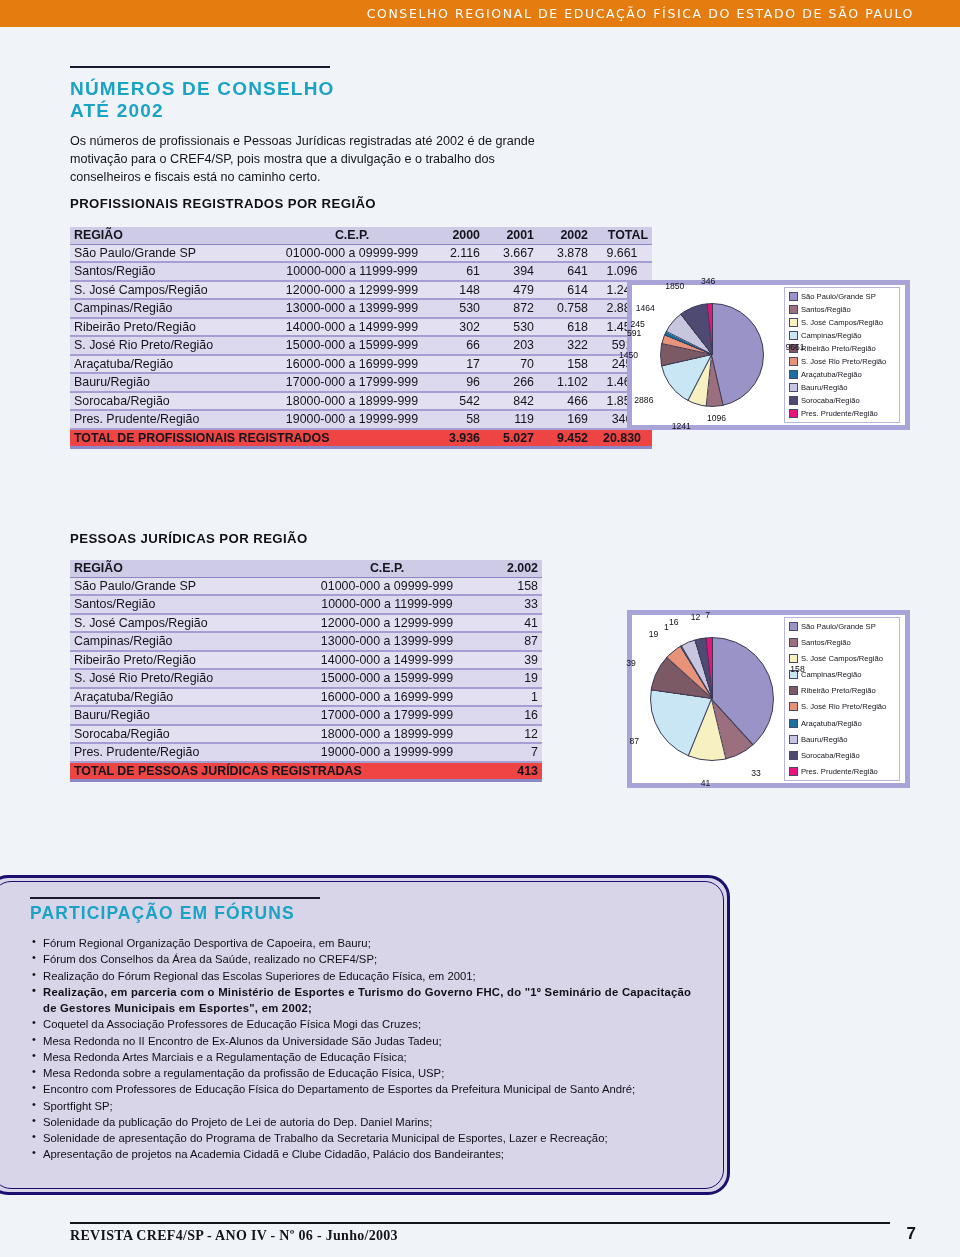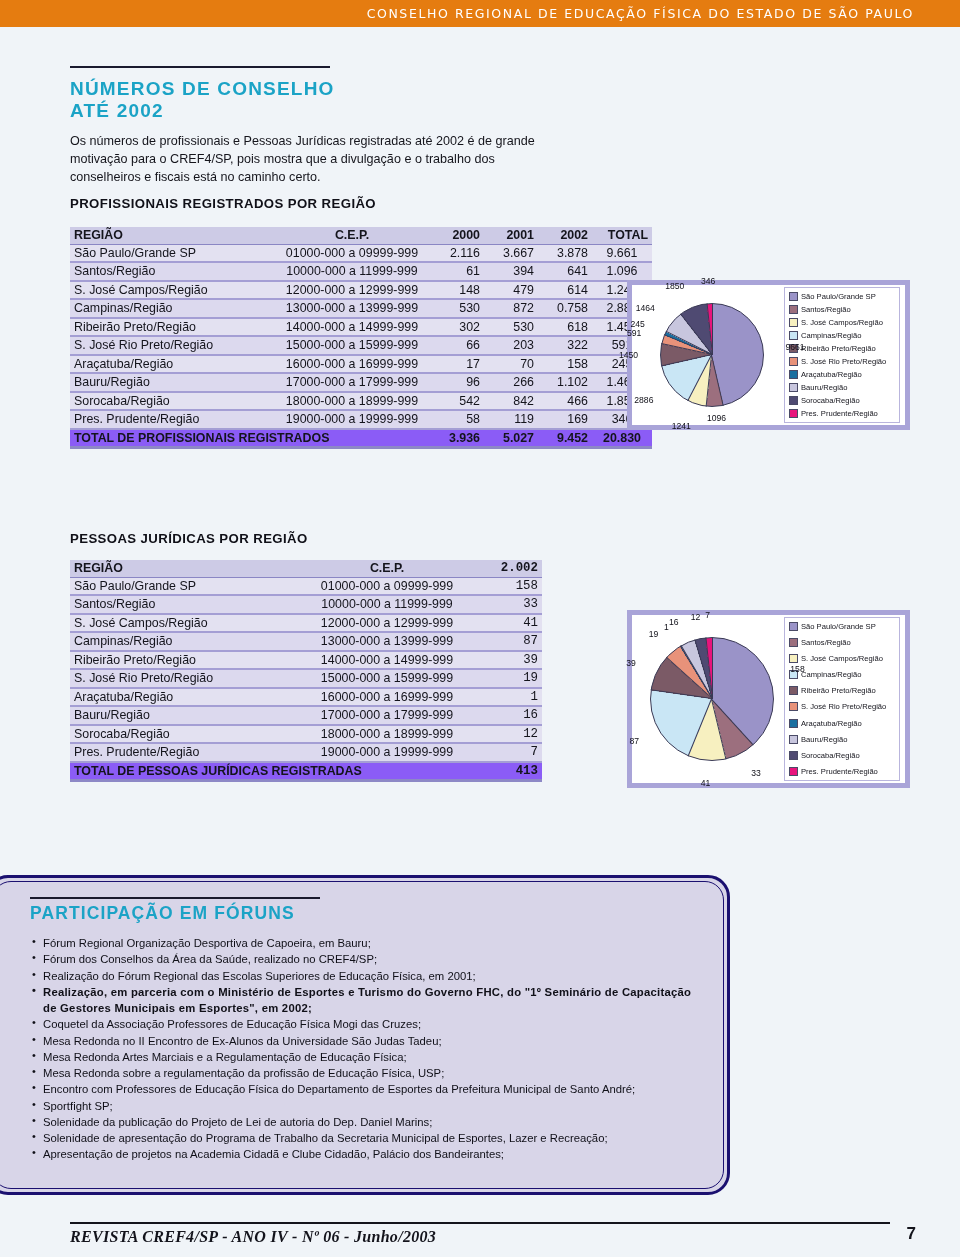--- a/index.html
+++ b/index.html
@@ -42,28 +42,28 @@
     vertical-align:middle;white-space:nowrap;
   }
   table.data thead th{
     font-weight:bold;text-align:left;background:#cdcbe6;
     border-bottom:1px solid #8a86c4;
   }
   table.data tbody tr{background:#e3e1f1;}
   table.data tbody tr:nth-child(even){background:#dcd9ee;}
   table.data tbody tr td{border-bottom:2px solid #a49ed4;}
   table.data tfoot td{
-    font-weight:bold;background:#8b5cf6;border-top:1px solid #8a86c4;
+    font-weight:bold;background:#ef4444;border-top:1px solid #8a86c4;
     border-bottom:3px solid #8d88c6;
   }
   .c-reg{width:196px;text-align:left;}
   .c-cep{width:148px;text-align:center;}
   .c-num{width:46px;text-align:right;}
   .c-tot{width:52px;text-align:center;}
-  .c-num2{width:60px;text-align:right;font-family:Liberation Mono, monospace;}
+  .c-num2{width:60px;text-align:right;}
   
   .chart-card{
     background:#ffffff;border:5px solid #a9a4d8;
     box-sizing:border-box;display:flex;align-items:center;
   }
   .pie-wrap{position:relative;}
   .pie{border-radius:50%;position:relative;}
   .plabel{
     position:absolute;font-size:8.6px;color:#101018;white-space:nowrap;
     font-family:"Liberation Sans",sans-serif;
@@ -93,22 +93,22 @@
     font-size:11.3px;color:#101018;line-height:1.44;
     padding-left:13px;position:relative;
   }
   ul.bullets li:before{
     content:"•";position:absolute;left:2px;top:-1px;font-size:11px;
   }
   li.b-bold{font-weight:bold;letter-spacing:.25px;line-height:1.5;}
   
   .foot-rule{position:absolute;left:70px;top:1222px;width:820px;height:2px;background:#14141c;}
   .foot-txt{
-    position:absolute;left:70px;top:1228px;font-size:16px;font-weight:bold;
-    font-style:italic;color:#14141c;letter-spacing:.3px;
+    position:absolute;left:70px;top:1228px;font-size:14px;font-weight:bold;
+    color:#14141c;letter-spacing:.3px;
     font-family:"Liberation Serif",serif;
   }
   .foot-pg{
     position:absolute;right:44px;top:1224px;font-size:17px;font-weight:bold;
     color:#14141c;
   }
 </style>
 </head>
 <body>
 

